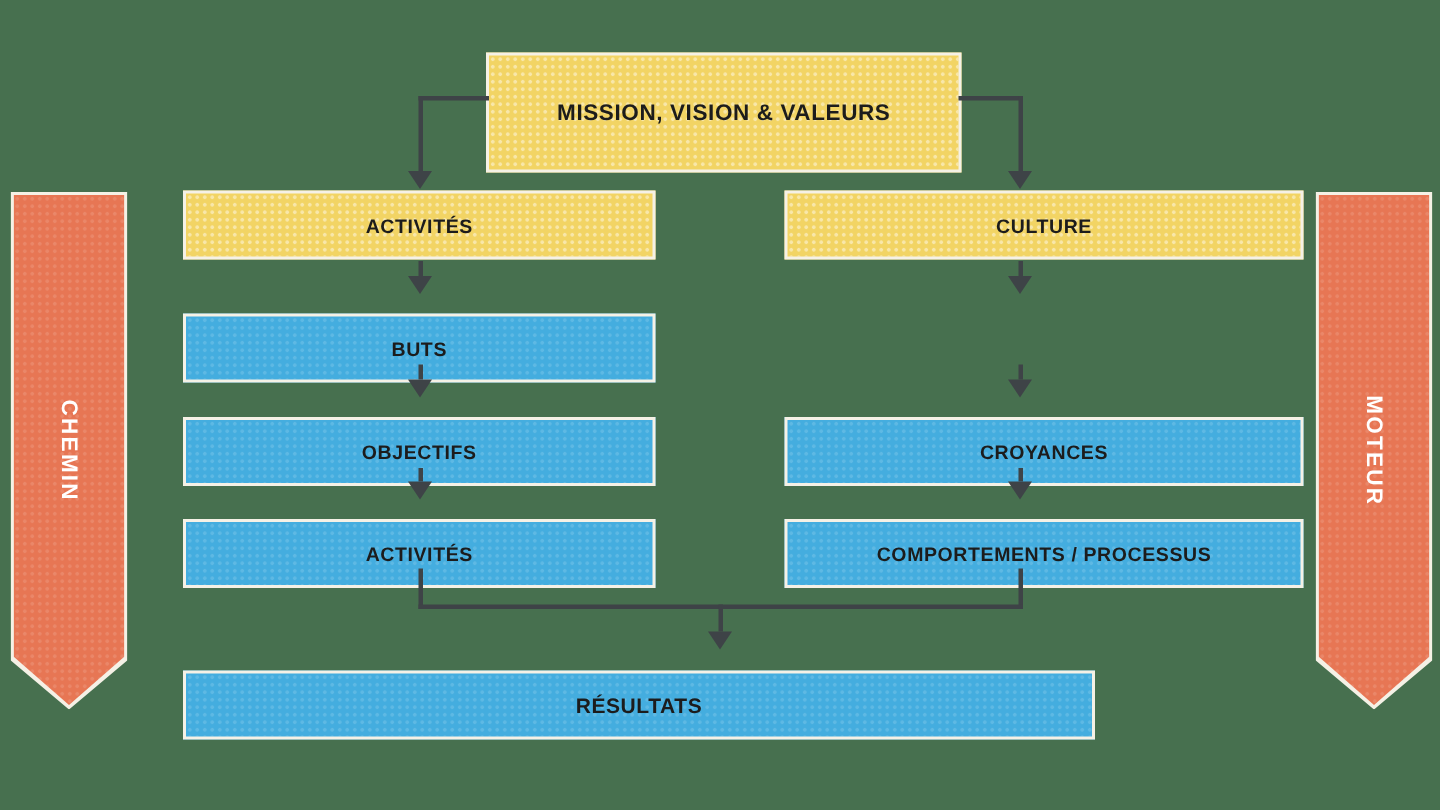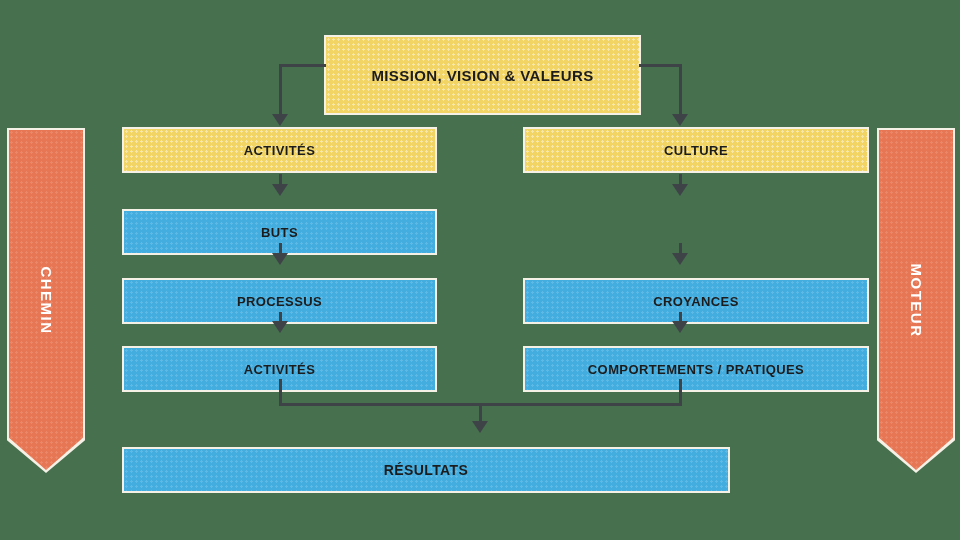--- a/index.html
+++ b/index.html
@@ -82,41 +82,41 @@
   <div class="stem" style="left:679px;top:64px;height:50px"></div>
   <div class="ahead" style="left:672px;top:114px"></div>
 
   <div class="box yellow col-left" style="top:127px">
     <span class="box-label">ACTIVITÉS</span>
   </div>
   <div class="box blue col-left" style="top:196px">
     <span class="box-label">BUTS</span>
   </div>
   <div class="box blue col-left" style="top:265px">
-    <span class="box-label">PROCESSUS</span>
+    <span class="box-label">OBJECTIFS</span>
   </div>
   <div class="box blue col-left" style="top:333px">
     <span class="box-label">ACTIVITÉS</span>
   </div>
 
   <div class="stem" style="left:279px;top:174px;height:10px"></div>
   <div class="ahead" style="left:272px;top:184px"></div>
   <div class="stem" style="left:279px;top:243px;height:10px"></div>
   <div class="ahead" style="left:272px;top:253px"></div>
   <div class="stem" style="left:279px;top:312px;height:9px"></div>
   <div class="ahead" style="left:272px;top:321px"></div>
 
   <div class="box yellow col-right" style="top:127px">
     <span class="box-label">CULTURE</span>
   </div>
   <div class="box blue col-right" style="top:265px">
     <span class="box-label">CROYANCES</span>
   </div>
   <div class="box blue col-right" style="top:333px">
-    <span class="box-label">COMPORTEMENTS / PRATIQUES</span>
+    <span class="box-label">COMPORTEMENTS / PROCESSUS</span>
   </div>
 
   <div class="stem" style="left:679px;top:174px;height:10px"></div>
   <div class="ahead" style="left:672px;top:184px"></div>
   <div class="stem" style="left:679px;top:243px;height:10px"></div>
   <div class="ahead" style="left:672px;top:253px"></div>
   <div class="stem" style="left:679px;top:312px;height:9px"></div>
   <div class="ahead" style="left:672px;top:321px"></div>
 
   <div class="stem" style="left:279px;top:379px;height:27px"></div>

